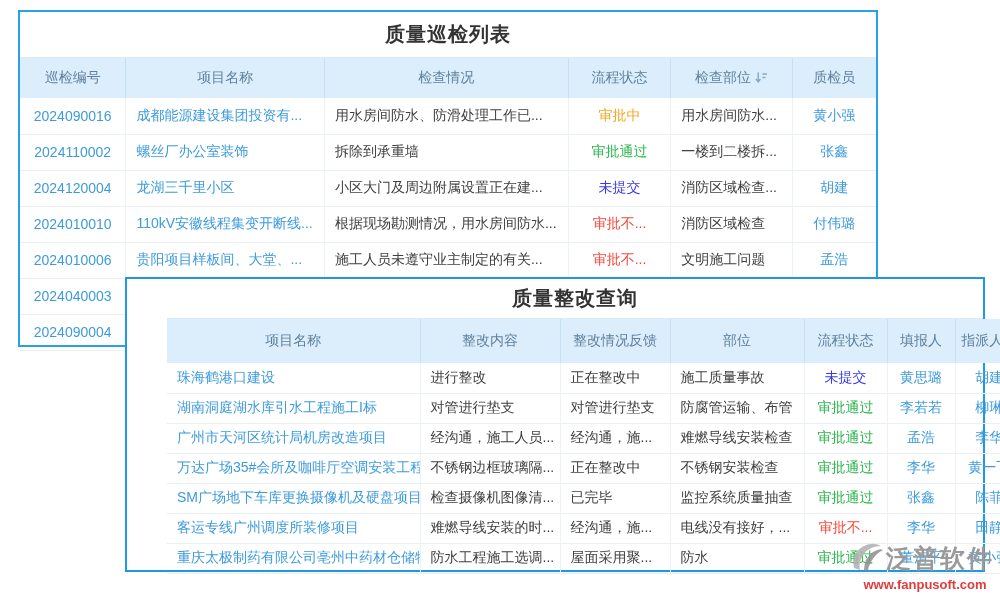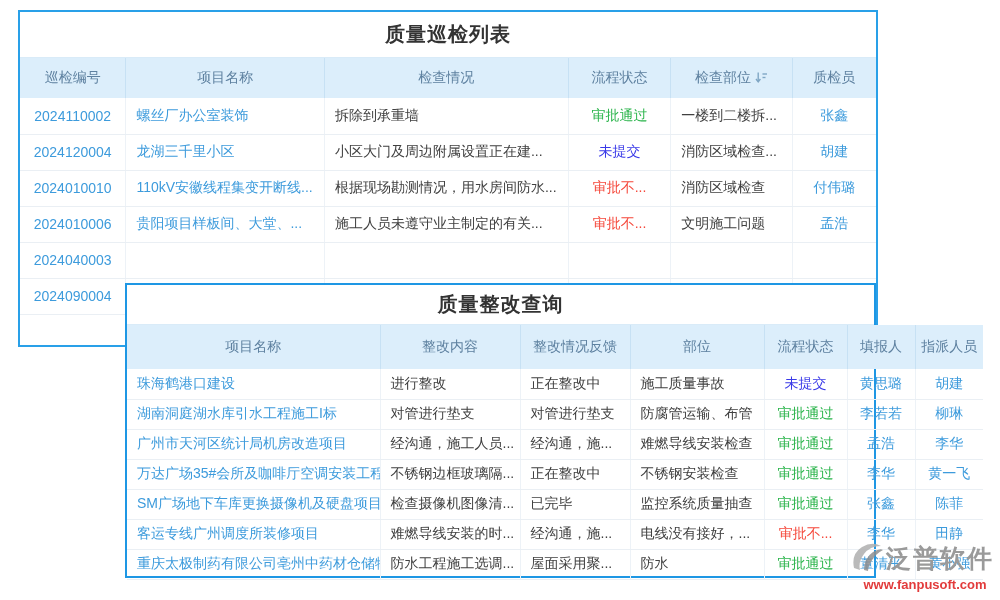--- a/index.html
+++ b/index.html
@@ -1,21 +1,21 @@
 <!DOCTYPE html>
 <html><head>
 <meta charset="utf-8">
 <style>
   * { margin:0; padding:0; box-sizing:border-box; }
   html,body { width:1000px; height:600px; background:#fff; overflow:hidden;
     font-family:"Liberation Sans","DejaVu Sans",sans-serif; }
 
   .window { position:absolute; background:#fff; border:2px solid #29A0E8; }
   #inspection-window { left:18px; top:10px; width:860px; height:337px; z-index:1; }
-  #rectify-window   { left:125px; top:283px; width:751px; height:295px; z-index:5; border-color:#1E97E4; }
+  #rectify-window   { left:125px; top:277px; width:860px; height:295px; z-index:5; border-color:#1E97E4;padding-left:40px; }
 
   .win-title { display:flex; align-items:center; justify-content:center;
     font-size:20px; font-weight:bold; color:#333; letter-spacing:1px;
     border-bottom:1px solid #D9EBF8; }
   #inspection-window .win-title { height:46px; }
   #rectify-window   .win-title { height:40px; }
 
   table { border-collapse:collapse; table-layout:fixed; width:100%; }
   th { background:#DCEEFB; color:#5E81A0; font-weight:normal; font-size:14px;
        text-align:center; border-right:1px solid #C7E1F4; vertical-align:middle; padding:2px 4px; }
@@ -73,20 +73,28 @@
                   <line x1="7.5" y1="3" x2="12" y2="3"></line>
                   <line x1="7.5" y1="6.5" x2="10.5" y2="6.5"></line>
                 </g>
               </svg></span>
         </th>
         <th><span>质检员</span></th>
       </tr>
     </thead>
     <tbody>
         <tr>
+          <td class="cell-center cell-link">2024090016</td>
+          <td class="cell-link">成都能源建设集团投资有...</td>
+          <td class="cell-text">用水房间防水、防滑处理工作已...</td>
+          <td class="cell-center cell-status st-orange">审批中</td>
+          <td class="cell-text">用水房间防水...</td>
+          <td class="cell-center cell-link">黄小强</td>
+        </tr>
+        <tr>
           <td class="cell-center cell-link">2024110002</td>
           <td class="cell-link">螺丝厂办公室装饰</td>
           <td class="cell-text">拆除到承重墙</td>
           <td class="cell-center cell-status st-green">审批通过</td>
           <td class="cell-text">一楼到二楼拆...</td>
           <td class="cell-center cell-link">张鑫</td>
         </tr>
         <tr>
           <td class="cell-center cell-link">2024120004</td>
           <td class="cell-link">龙湖三千里小区</td>

